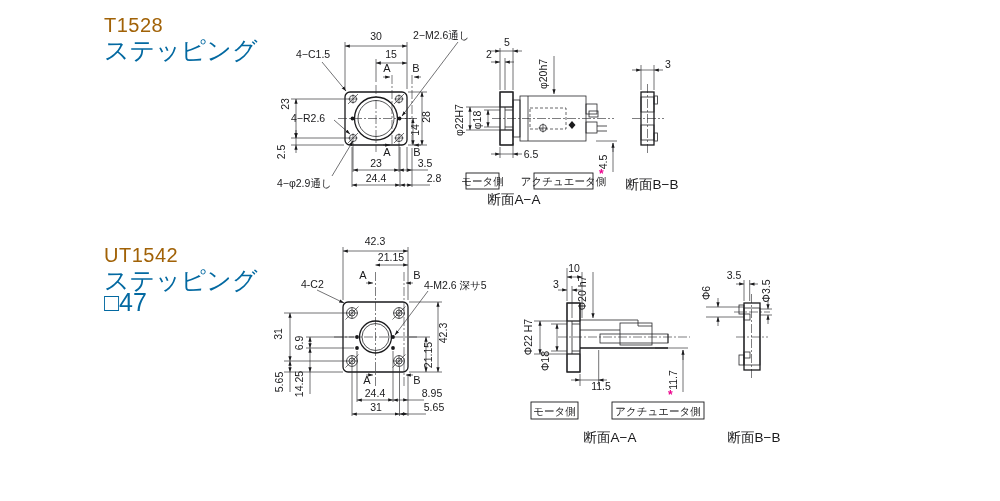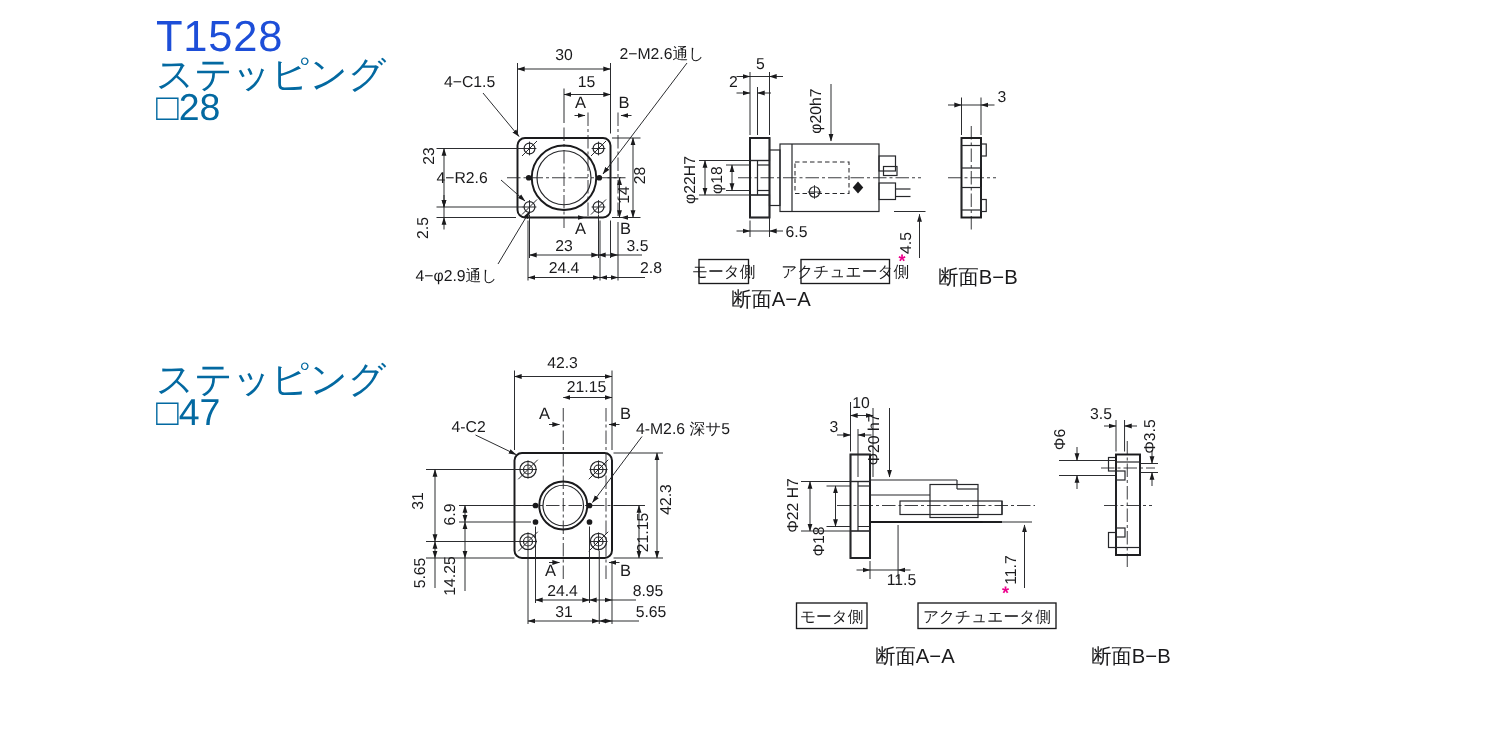--- a/index.html
+++ b/index.html
@@ -1,19 +1,19 @@
 <!DOCTYPE html>
 <html><head>
 <meta charset="utf-8">
 <style>
   html,body{margin:0;padding:0;background:#ffffff;}
   #canvas{position:relative;width:1000px;height:501px;background:#ffffff;overflow:hidden;
           font-family:"Liberation Sans","DejaVu Sans",sans-serif;}
   .title-block{position:absolute;}
-  .model-name{font-size:29px;color:#1d4ed8;font-weight:500;line-height:27px;letter-spacing:0.5px;}
+  .model-name{font-size:20px;color:#a16207;font-weight:500;line-height:27px;letter-spacing:0.5px;}
   .model-sub{font-size:25px;color:#0369a1;line-height:22px;}
   svg{position:absolute;left:0;top:0;}
   svg text{font-family:"Liberation Sans","DejaVu Sans",sans-serif;fill:#1a1a1c;}
   .dim{font-size:10.5px;}
   .ltr{font-size:11px;}
   .lbl{font-size:13.5px;}
   .boxlbl{font-size:10.5px;}
   .star{font-size:12px;fill:#ec008c;font-weight:bold;}
   .outline{stroke:#1a1a1c;stroke-width:1.3;fill:none;}
   .thin{stroke:#26272a;stroke-width:0.8;fill:none;}
@@ -23,23 +23,23 @@
   .boxr{stroke:#1a1a1c;stroke-width:0.9;fill:#ffffff;}
 </style>
 </head>
 <body>
 
 <div id="canvas">
 
   <div class="title-block" style="left:104px;top:12px">
     <div class="model-name">T1528</div>
     <div class="model-sub">ステッピング</div>
-    <div class="model-sub">□28</div>
   </div>
   <div class="title-block" style="left:104px;top:242px">
+    <div class="model-name">UT1542</div>
     <div class="model-sub">ステッピング</div>
     <div class="model-sub">□47</div>
   </div>
 
   <svg width="1000" height="501" viewBox="0 0 1000 501">
     <defs>
       <marker id="ah" viewBox="0 0 8 6" refX="7.4" refY="3" markerWidth="8" markerHeight="6" orient="auto-start-reverse">
         <path d="M0,0.5 L7.8,3 L0,5.5 Z" fill="#1a1a1c"></path>
       </marker>
       <pattern id="hatch" width="3.6" height="3.6" patternUnits="userSpaceOnUse" patternTransform="rotate(45)">

